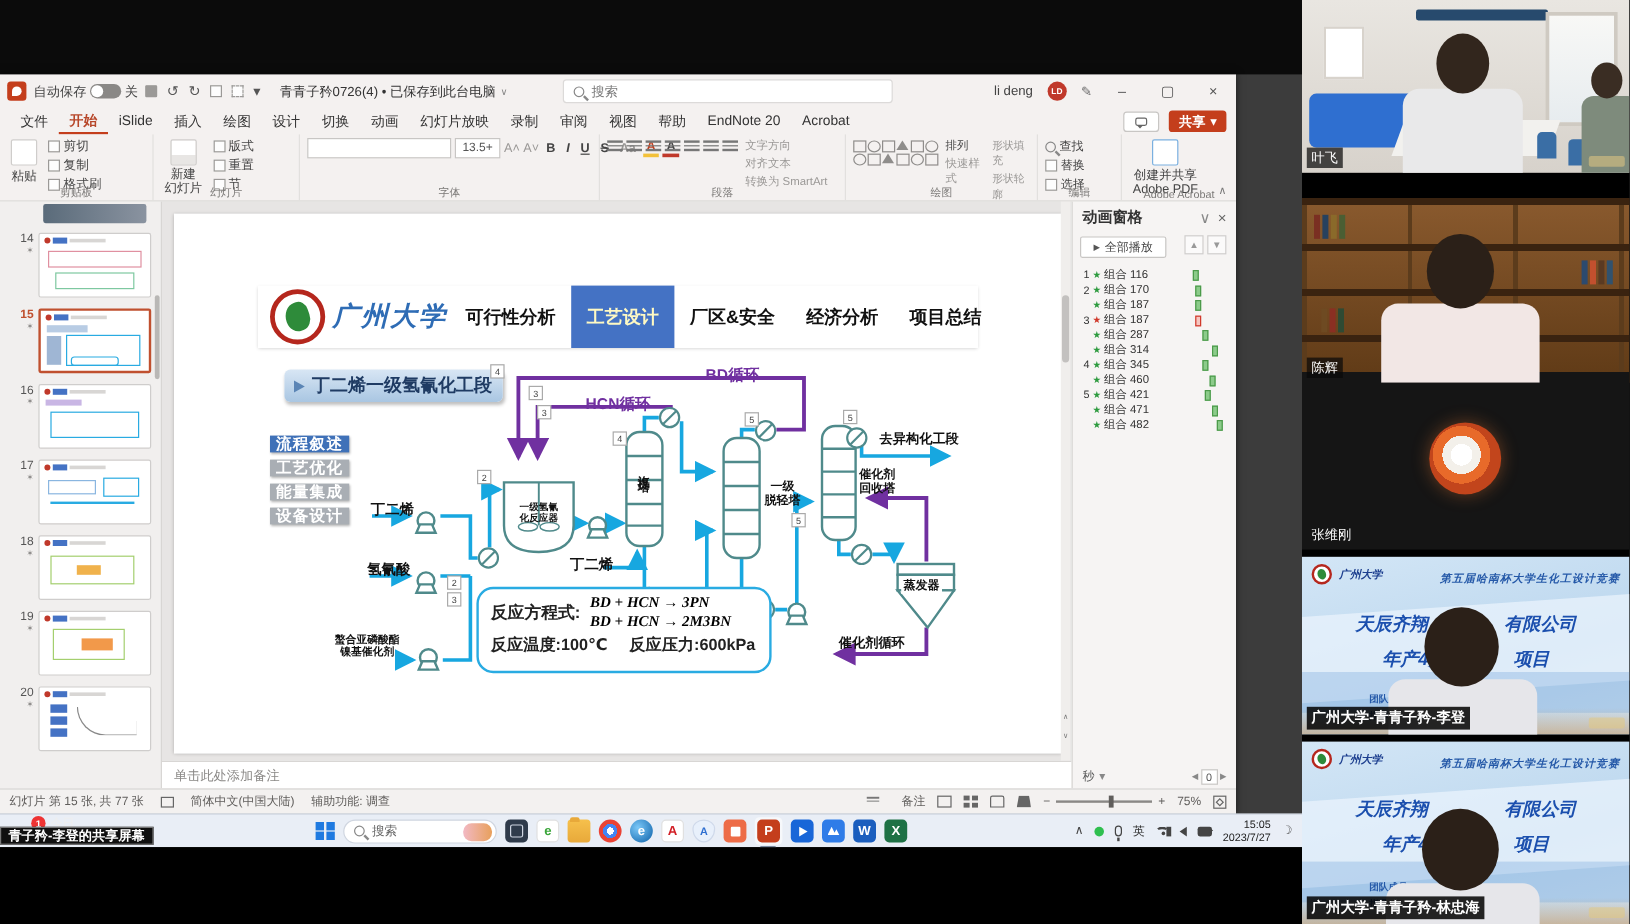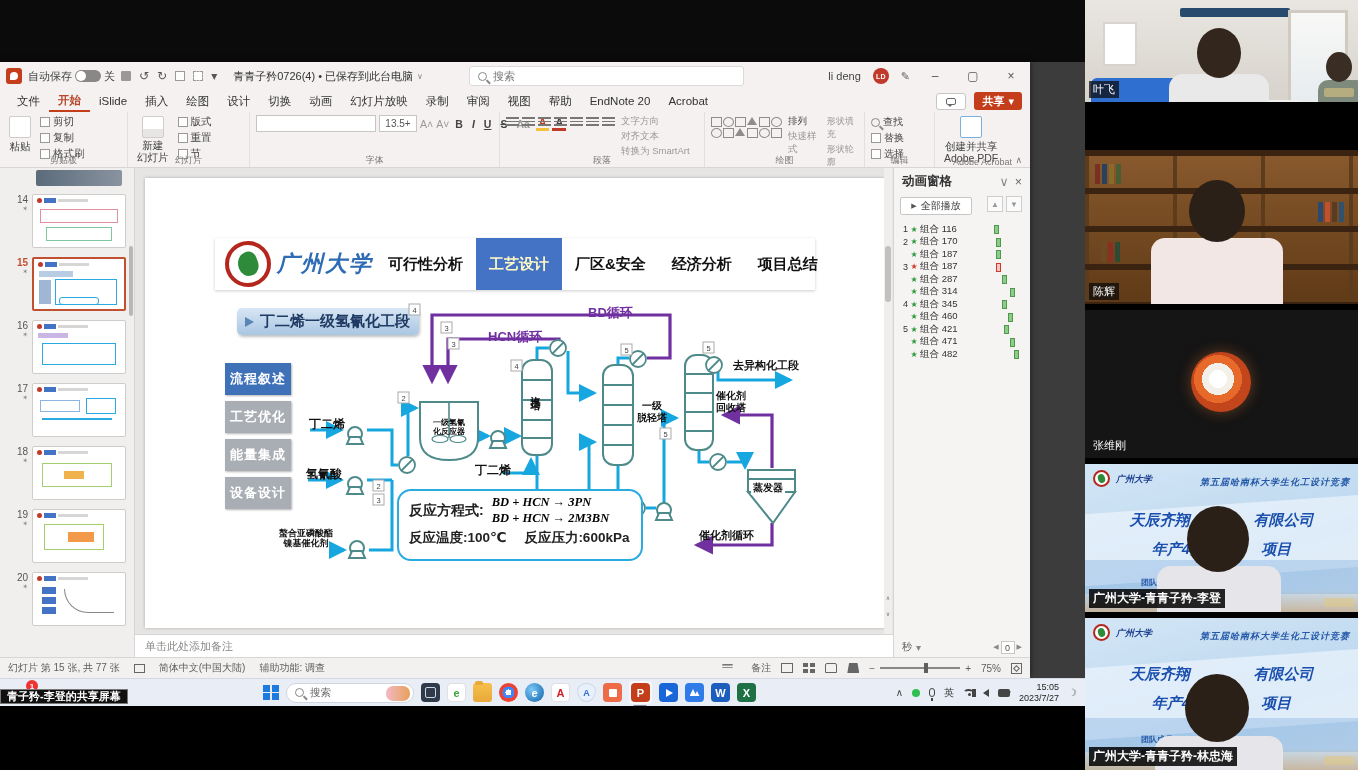--- a/index.html
+++ b/index.html
@@ -90,21 +90,21 @@
   .s-header{position:absolute;left:70px;top:60px;width:600px;height:52px;background:#fff;box-shadow:0 1px 3px rgba(0,0,0,.2);}
   .s-logo{position:absolute;left:10px;top:3px;width:46px;height:46px;border-radius:50%;border:4px solid #b5271d;background:#fff;}
   .s-logo::after{content:"";position:absolute;left:9px;top:7px;width:20px;height:24px;background:#2e8b3a;border-radius:60% 40% 50% 50%;transform:rotate(-20deg);}
   .s-univ{position:absolute;left:62px;top:11px;font-size:22px;font-weight:bold;font-style:italic;color:#2e6cb5;letter-spacing:2px;}
   .s-nav{position:absolute;left:160px;top:0;height:52px;display:flex;align-items:center;}
   .s-nav .nitem{font-size:15px;font-weight:bold;color:#111;padding:0 13px;white-space:nowrap;height:52px;display:flex;align-items:center;}
   .s-nav .nitem.active{background:#4472c4;color:#fef9c3;}
   .s-title{position:absolute;left:92px;top:130px;width:182px;height:27px;background:linear-gradient(#d8e6f4,#a9c6e2);border-radius:5px;box-shadow:1px 2px 3px rgba(0,0,0,.25);display:flex;align-items:center;gap:6px;padding:0 8px;font-size:15px;font-weight:bold;color:#1f3b63;}
   .s-title .tri{width:0;height:0;border-left:9px solid #5b85b5;border-top:5px solid transparent;border-bottom:5px solid transparent;}
   .s-menu{position:absolute;left:80px;top:185px;width:66px;display:flex;flex-direction:column;gap:6px;}
-  .s-menu .mitem{height:32px;display:flex;align-items:center;justify-content:center;font-size:13px;font-weight:bold;color:#fff;letter-spacing:1px;background:#a9aeb4;box-shadow:1px 1px 2px rgba(0,0,0,.3);}
+  .s-menu .mitem{height:14px;display:flex;align-items:center;justify-content:center;font-size:13px;font-weight:bold;color:#fff;letter-spacing:1px;background:#a9aeb4;box-shadow:1px 1px 2px rgba(0,0,0,.3);}
   .s-menu .mitem.active{background:#3f71b8;}
   .dlabel{position:absolute;font-weight:bold;color:#111;white-space:nowrap;}
   .purple{color:#7030a0;}
   .vert{writing-mode:vertical-rl;letter-spacing:2px;}
   .center2{text-align:center;line-height:1.15;}
   .reaction{position:absolute;left:252px;top:311px;width:246px;height:72px;background:#fff;border:2.5px solid #29abe2;border-radius:14px;padding:4px 10px;}
   .rx-top{display:flex;gap:8px;align-items:center;}
   .rx-label{font-size:14px;font-weight:bold;color:#222;}
   .rx-eqs{display:flex;flex-direction:column;gap:1px;}
   .eq{font-family:"Liberation Serif","DejaVu Serif",serif;font-style:italic;font-weight:bold;font-size:12.5px;color:#000;}
@@ -191,31 +191,31 @@
 
   
   #meet{position:absolute;left:1085px;top:0;width:273px;height:770px;background:#000;}
   .video{position:absolute;left:0;width:273px;overflow:hidden;background:#222;}
   .nametag{position:absolute;left:4px;bottom:4px;background:rgba(10,10,10,.72);color:#fff;font-size:11px;padding:1px 4px;z-index:6;white-space:nowrap;}
   .nametag.big{font-weight:bold;font-size:12px;background:rgba(0,0,0,.85);}
   .wm{position:absolute;right:4px;bottom:5px;width:30px;height:9px;background:rgba(226,200,130,.55);border-radius:2px;z-index:6;}
   .head{position:absolute;border-radius:50%;background:#32261d;z-index:3;}
   .body{position:absolute;z-index:2;border-radius:14px 14px 0 0;}
   
-  .v1{top:0;height:102px;background:linear-gradient(#e9e6e1,#d7d2cb);}
+  .v1{top:0;height:144px;background:linear-gradient(#e9e6e1,#d7d2cb);}
   .v1 .banner{position:absolute;left:95px;top:8px;width:110px;height:9px;background:#274a6d;border-radius:2px;}
   .v1 .windowpane{position:absolute;right:10px;top:10px;width:60px;height:95px;background:linear-gradient(#f8f8f6,#e7ecef);border:3px solid #cfcac2;}
   .v1 .frame{position:absolute;left:18px;top:22px;width:34px;height:44px;background:#fff;border:2px solid #d8d3cc;}
   .v1 .sofa{position:absolute;left:6px;top:78px;width:90px;height:45px;background:#2f6fd0;border-radius:6px;}
   .v1 .table{position:absolute;left:80px;top:100px;width:130px;height:30px;background:#f2f1ee;transform:skewX(-20deg);}
   .v1 .chair{position:absolute;width:16px;height:22px;background:#3a6ea5;border-radius:4px 4px 0 0;z-index:1;}
   .v1 .p2h{position:absolute;right:6px;top:52px;width:26px;height:30px;border-radius:50%;background:#3a2d23;z-index:3;}
   .v1 .p2b{position:absolute;right:-8px;top:80px;width:48px;height:70px;background:#7e8b7c;border-radius:10px 10px 0 0;z-index:2;}
   
-  .v2{top:150px;height:154px;background:repeating-linear-gradient(180deg,#3a2310 0 6px,transparent 6px 38px),repeating-linear-gradient(90deg,#5c3c1c 0 4px,transparent 4px 88px),linear-gradient(#8a5a2e,#5f3a16);}
+  .v2{top:165px;height:154px;background:repeating-linear-gradient(180deg,#3a2310 0 6px,transparent 6px 38px),repeating-linear-gradient(90deg,#5c3c1c 0 4px,transparent 4px 88px),linear-gradient(#8a5a2e,#5f3a16);}
   .v2 .bookrow{position:absolute;height:20px;display:flex;gap:2px;}
   .v2 .bk{width:5px;height:100%;}
   
   .v3{top:310px;height:148px;background:#151515;}
   .v3 .flower{position:absolute;left:106px;top:42px;width:60px;height:60px;border-radius:50%;background:radial-gradient(circle at 45% 45%,#fff 0 9px,#f3f0ea 9px 16px,#e86a2a 16px 24px,#c2451c 24px);box-shadow:0 0 14px rgba(230,120,50,.4);}
   
   .comp{background:linear-gradient(165deg,#d3e6f6 0%,#bcd7ee 60%,#cfe0ef 100%);}
   .comp .band{position:absolute;left:-20px;top:40px;width:330px;height:72px;background:rgba(233,243,252,.75);transform:skewY(-4deg);}
   .comp .band2{position:absolute;left:-20px;bottom:18px;width:330px;height:34px;background:rgba(120,170,220,.35);}
   .comp .logo{position:absolute;left:8px;top:6px;width:17px;height:17px;border-radius:50%;border:2px solid #b5271d;background:#fff;}

